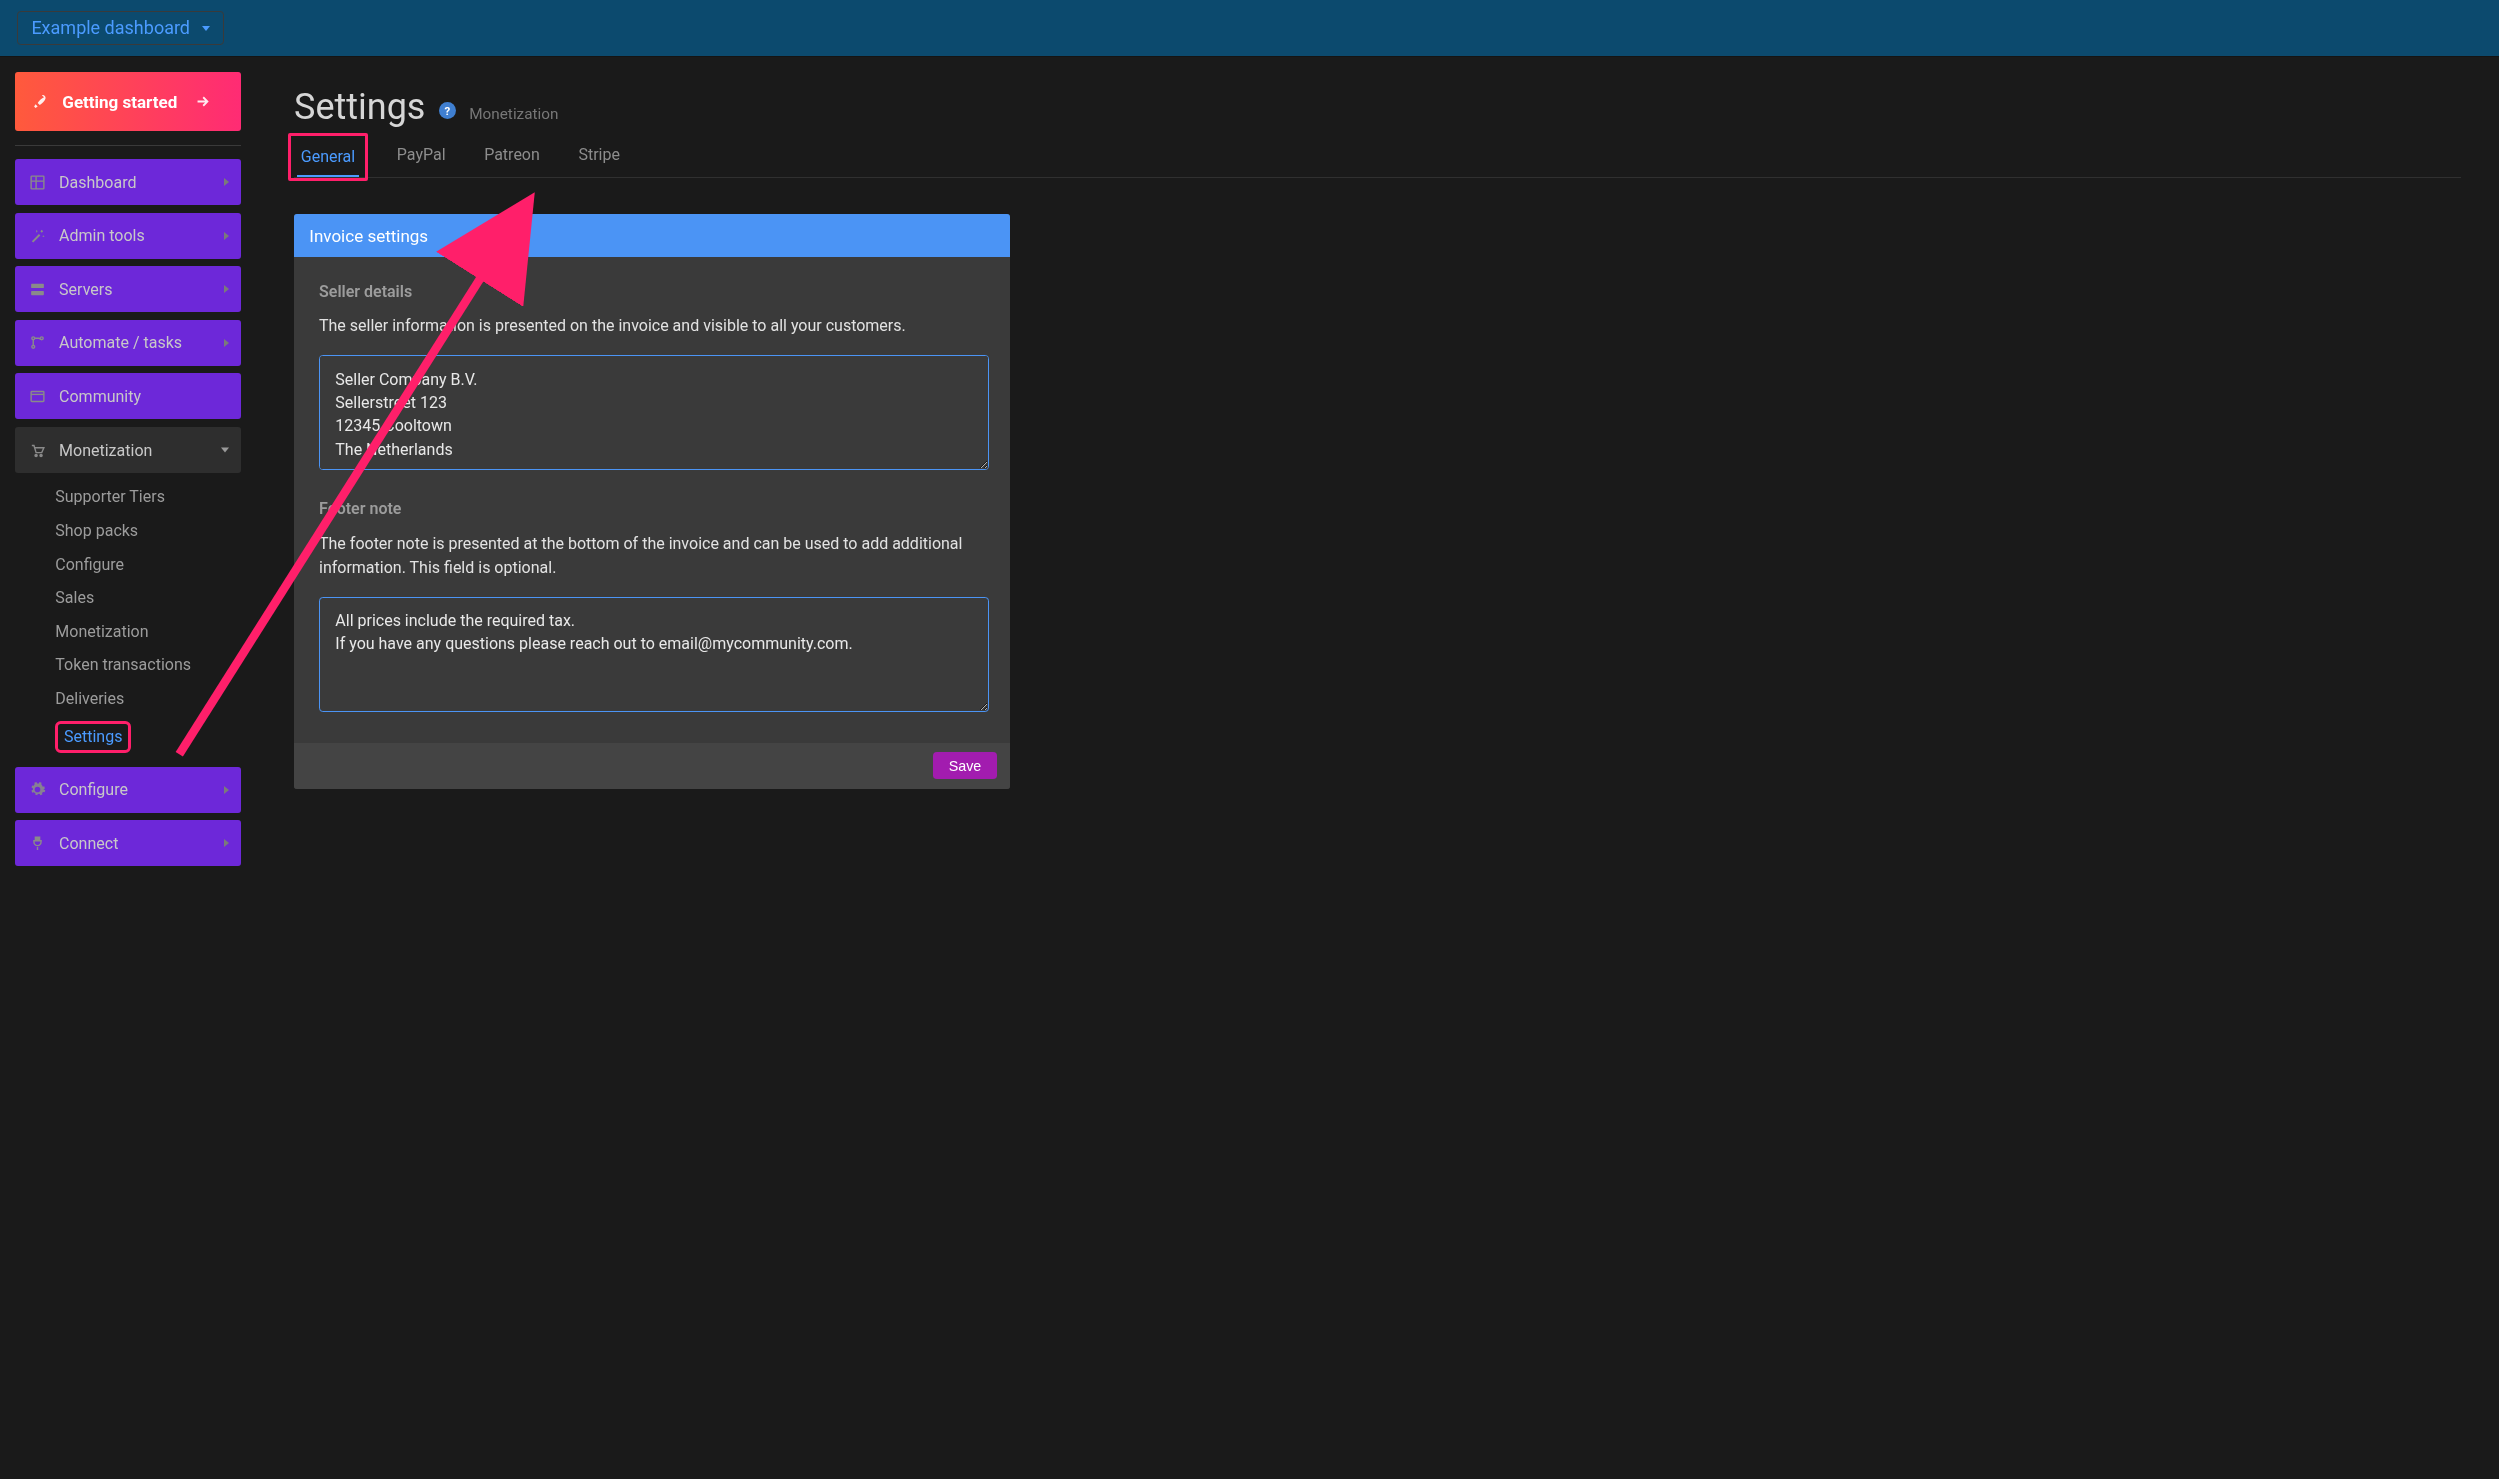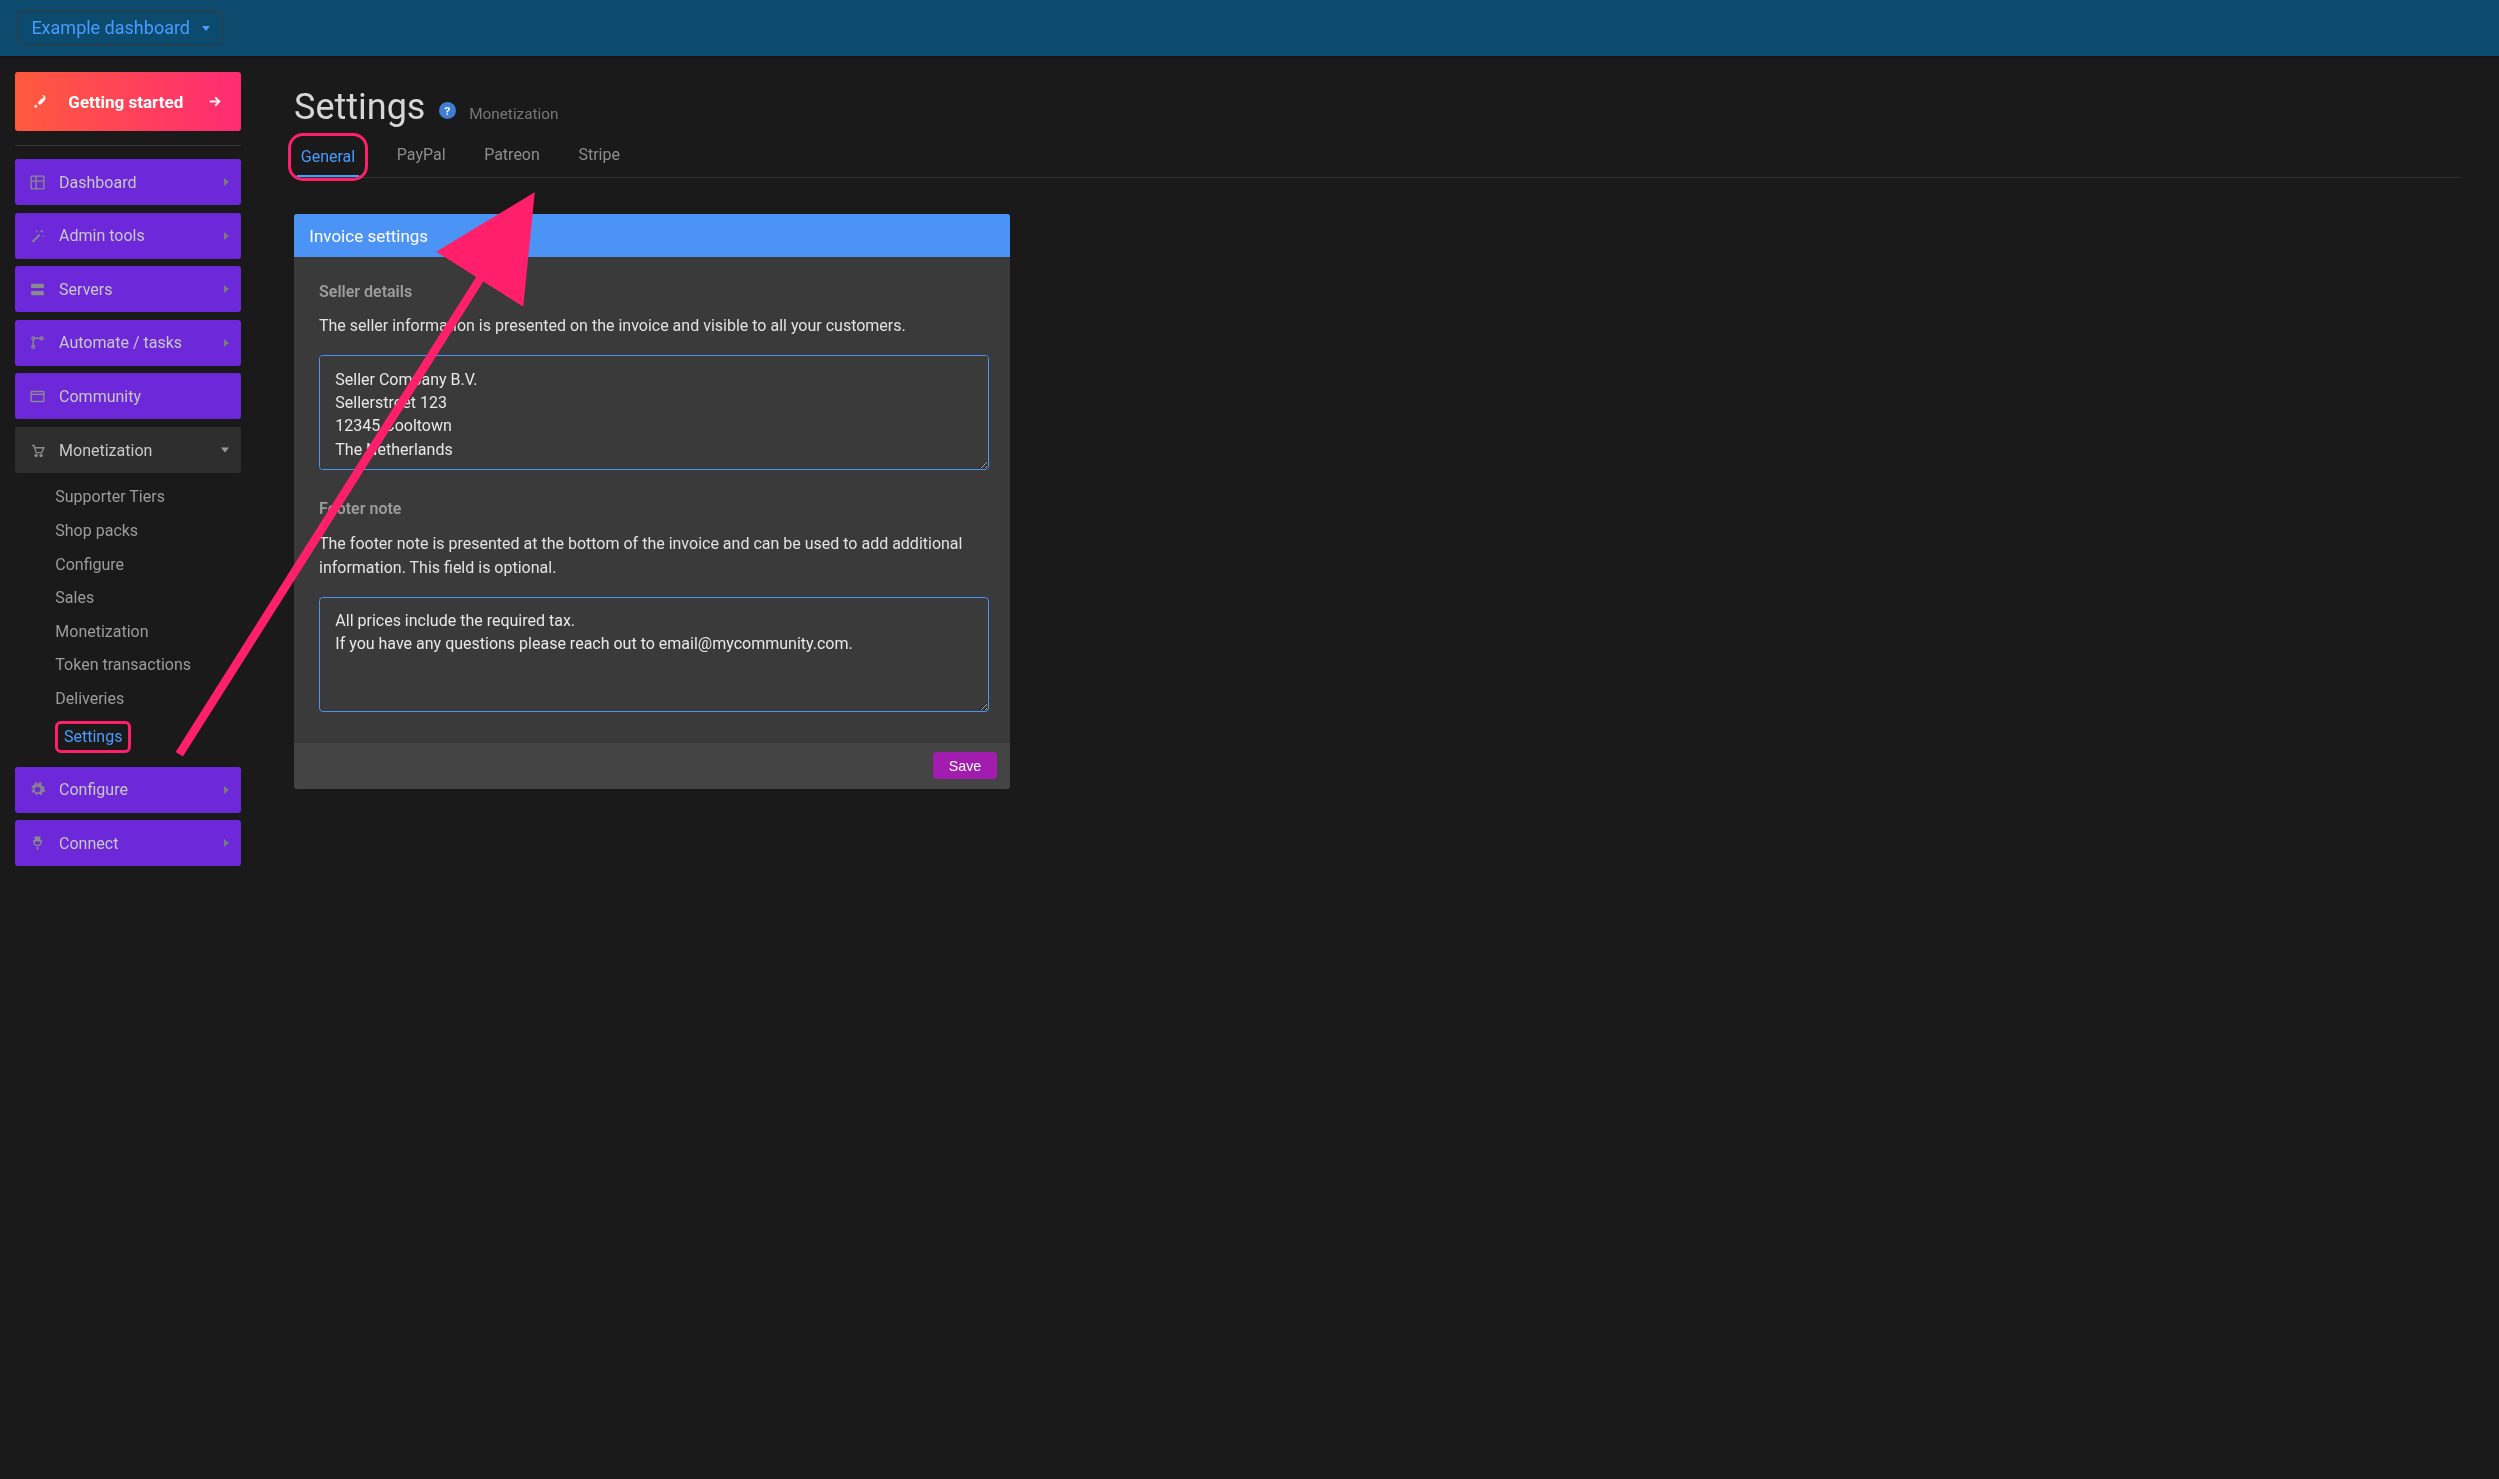--- a/index.html
+++ b/index.html
@@ -61,21 +61,21 @@
   
   .getting-started {
     background: linear-gradient(90deg, #ff5a3c 0%, #ff2b74 100%);
     color: #fff;
     font-weight: 700;
     border-radius: 2.9px;
     height: 59px;
     display: flex;
     align-items: center;
     padding: 0 17px;
-    gap: 19px;
+    gap: 13px;
     cursor: pointer;
     margin-bottom: 13.4px;
     font-size: 17px;
   }
   .getting-started .arrow-right { margin-left: 3.8px; }
 
   .divider {
     border: none;
     border-top: 1px solid #3a3a3a;
     margin: 0 0 13.4px 0;
@@ -194,21 +194,21 @@
     cursor: pointer;
     font-size: 16px;
   }
   .tab.active {
     color: #4b9bff;
     border-bottom: 2.9px solid #4b9bff;
     margin-bottom: -1px;
   }
   .tab-highlight {
     border: 3.8px solid #ff1f6a;
-    border-radius: 15px;
+    border-radius: 2px;
     padding: 2.9px 5.7px 1.9px 5.7px;
     margin: -3.8px -5.7px;
     position: relative;
   }
 
   
   .panel {
     margin-top: 36px;
     width: 716px;
     max-width: 100%;

